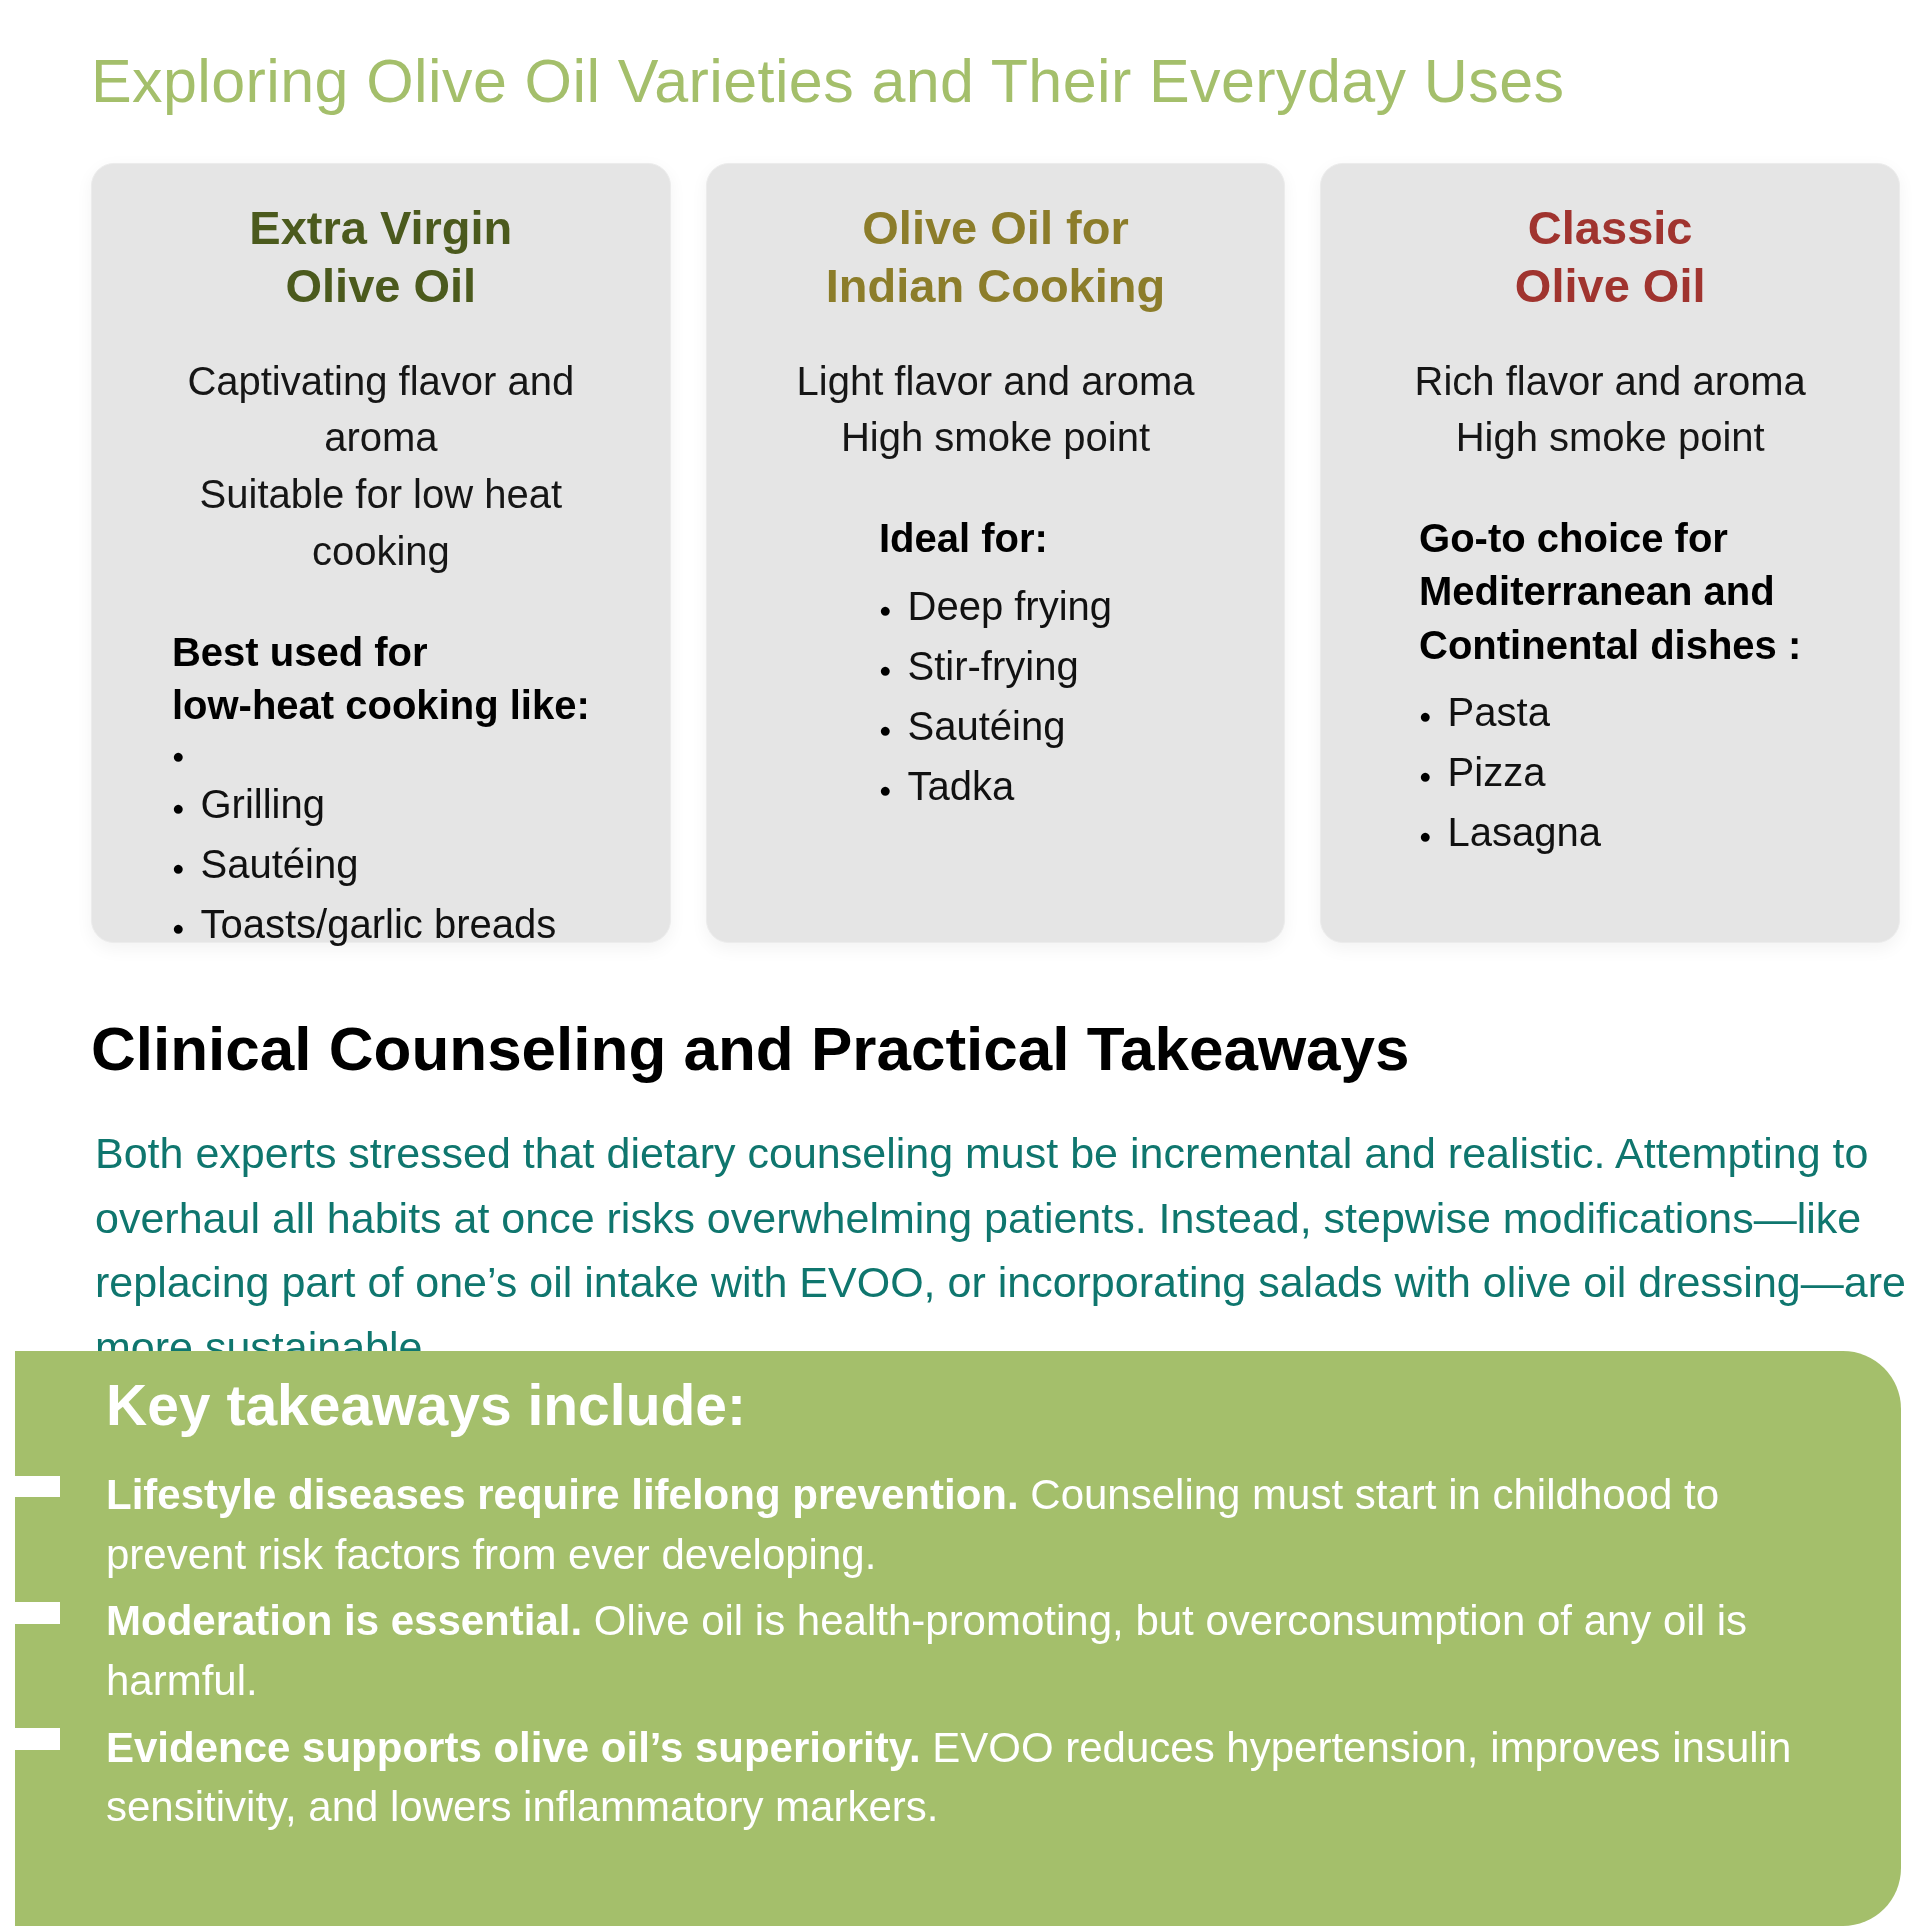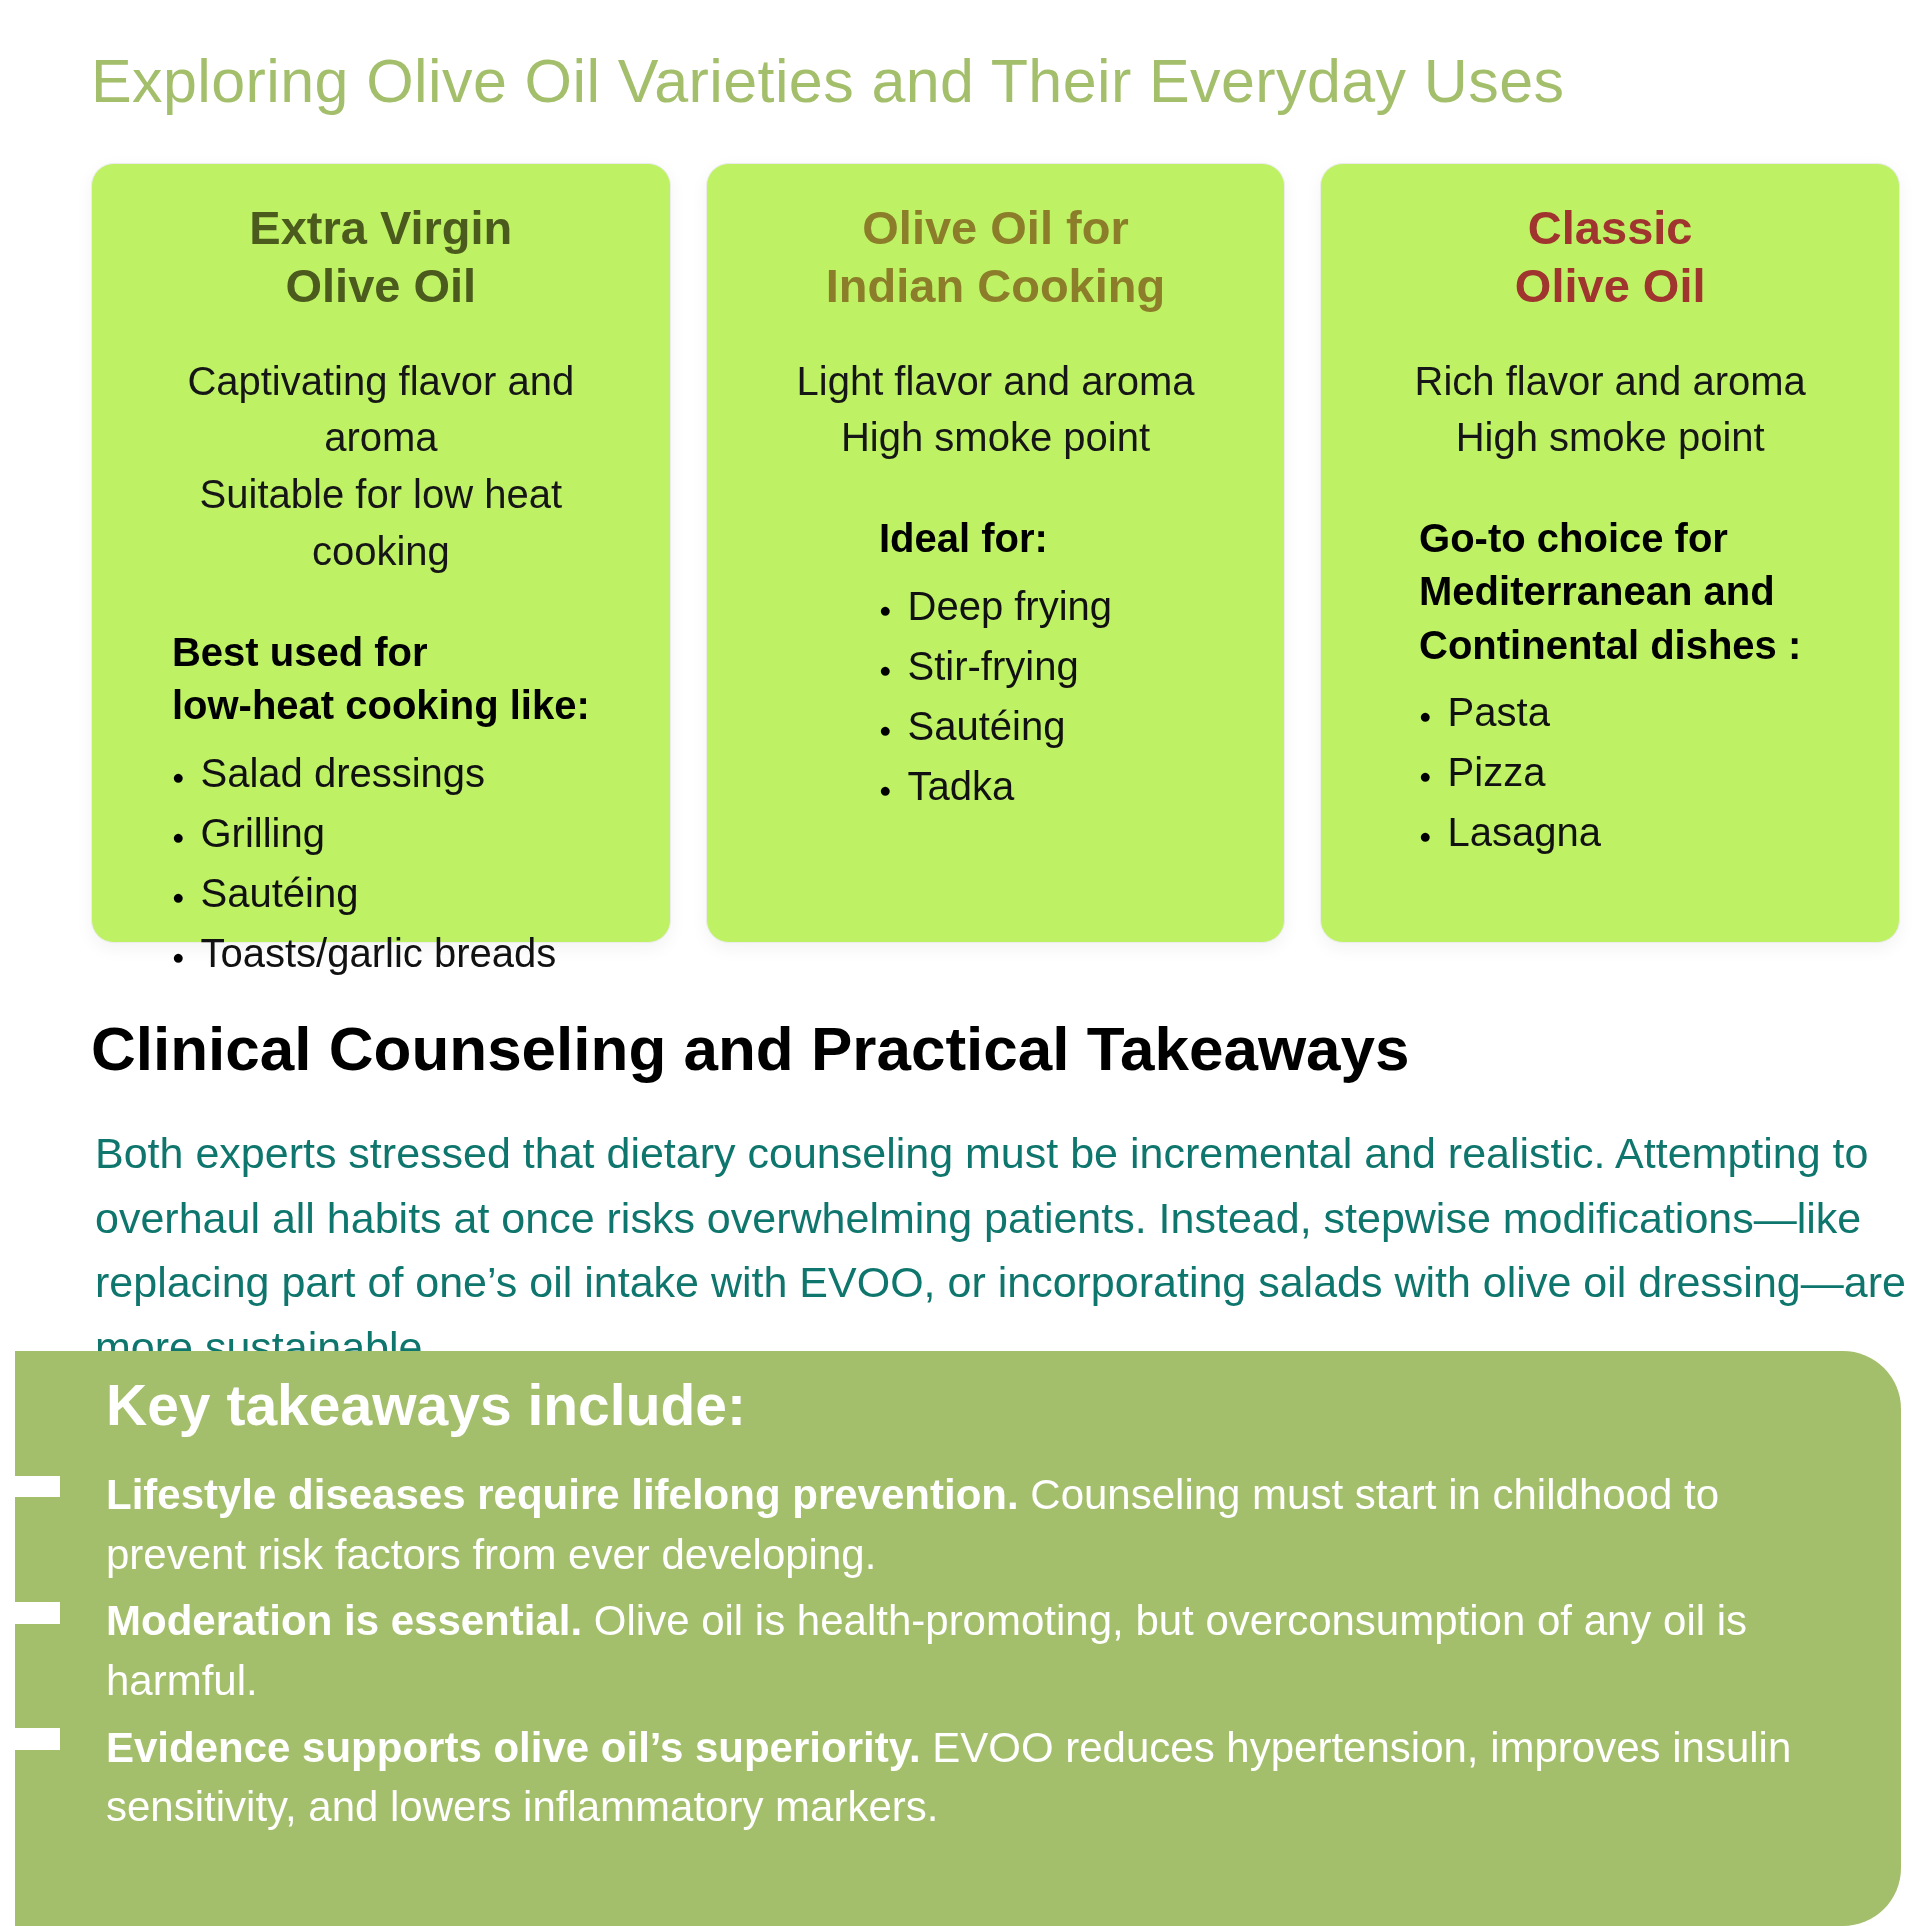--- a/index.html
+++ b/index.html
@@ -18,21 +18,21 @@
     color:var(--accent-green);
     margin:0;
   }
   
   .cards{
     position:absolute;left:91px;top:163px;width:1809px;height:780px;
     display:flex;gap:35px;
   }
   .card{
     flex:1 1 0;
-    background:#bef264;
+    background:#e5e5e5;
     border:1.2px solid #ececec;
     border-radius:23px;
     box-shadow:0 5.4px 17px rgba(0,0,0,0.05);
     padding:35px 27px 23px 27px;
     box-sizing:border-box;
   }
   .card-title{
     margin:0;text-align:center;white-space:pre-line;
     font-size:47px;font-weight:800;line-height:1.24;
   }
@@ -104,21 +104,20 @@
 aroma
 Suitable for low heat
 cooking</p>
       <div class="card-list-wrap">
         <div class="card-list">
           <h4 class="list-header">Best used for
 low-heat cooking like:</h4>
           <ul>
             <li>
                 <span class="dot">●</span>
-                <span>Salad dressings</span>
               </li>
             <li>
                 <span class="dot">●</span>
                 <span>Grilling</span>
               </li>
             <li>
                 <span class="dot">●</span>
                 <span>Sautéing</span>
               </li>
             <li>

